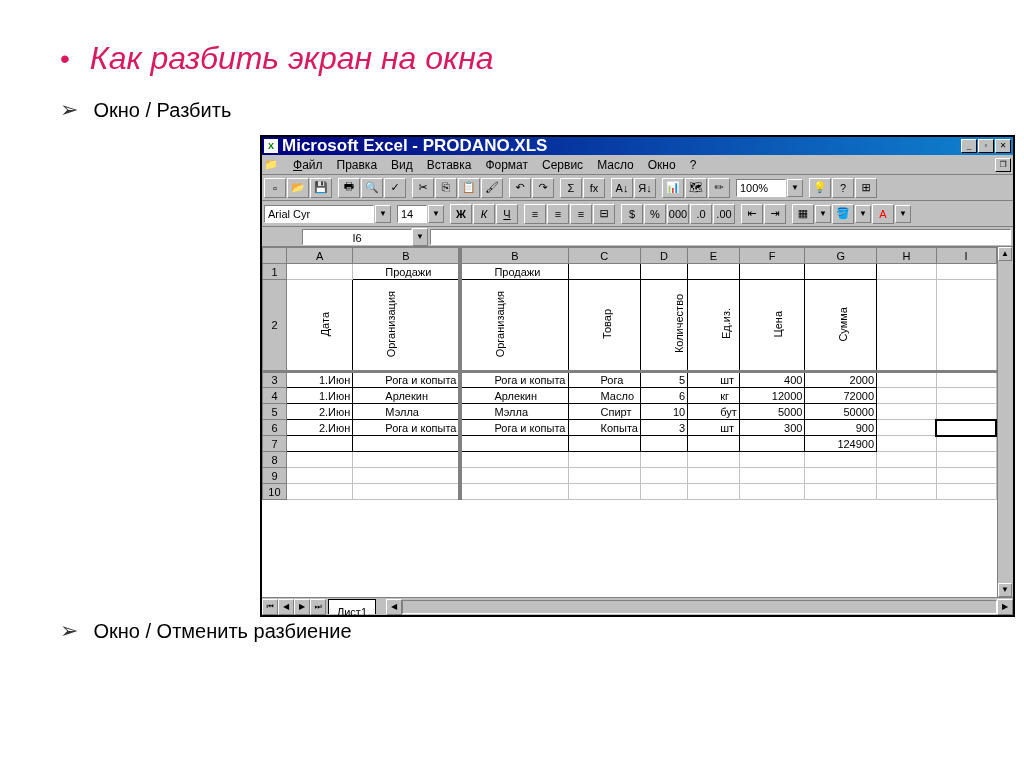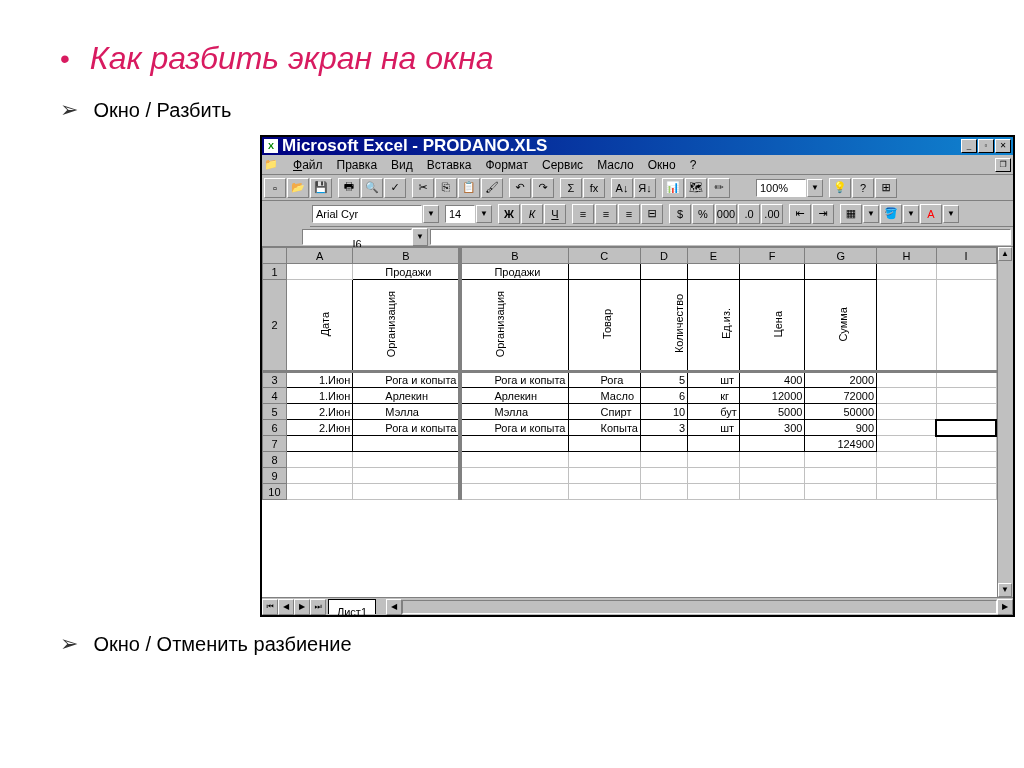--- a/index.html
+++ b/index.html
@@ -2,46 +2,46 @@
 <html><head>
 <meta charset="utf-8">
 <style>
 * { box-sizing: border-box; margin: 0; padding: 0; }
 body { font-family: Arial, sans-serif; background: #fff; width: 1024px; height: 768px; overflow: hidden; }
 .slide { padding: 40px 60px; }
 .bullet-title { color: #d81b60; font-style: italic; font-size: 32px; margin-bottom: 20px; display: flex; align-items: center; }
 .bullet-title::before { content: "•"; color: #d81b60; margin-right: 20px; font-size: 28px; font-style: normal; }
 .arrow-item { font-size: 20px; margin-bottom: 12px; display: flex; align-items: center; }
 .arrow-item::before { content: "➢"; font-size: 22px; margin-right: 15px; color: #333; }
-.arrow-item.bottom { margin-top: 14px; }
+.arrow-item.bottom { margin-top: 1px; }
 
 .excel-window { width: 755px; margin: 10px auto 0 200px; border: 2px solid #000; background: #c0c0c0; font-family: "MS Sans Serif", Arial, sans-serif; font-size: 11px; }
 .titlebar { background: linear-gradient(to right, #000080, #1084d0); color: #fff; height: 18px; display: flex; align-items: center; padding: 0 2px; }
 .titlebar .icon { width: 14px; height: 14px; background: #fff; margin-right: 4px; display: inline-flex; align-items: center; justify-content: center; font-size: 9px; color: #008000; font-weight: bold; }
 .titlebar .title { flex: 1; font-weight: bold; font-size: 17px; }
 .winbtn { width: 16px; height: 14px; background: #c0c0c0; border: 1px solid; border-color: #fff #000 #000 #fff; margin-left: 1px; font-size: 8px; font-family: Arial; text-align: center; line-height: 11px; color: #000; cursor: pointer; }
 
 .menubar { background: #c0c0c0; height: 20px; display: flex; align-items: center; padding: 0 2px; border-bottom: 1px solid #808080; }
 .menubar .mfile-icon { width: 16px; height: 14px; margin-right: 6px; }
 .menu-item { padding: 16px 7px; cursor: pointer; font-size: 12px; }
 .menu-item u { text-decoration: underline; }
 .menubar .restore { margin-left: auto; width: 16px; height: 14px; background: #c0c0c0; border: 1px solid; border-color: #fff #000 #000 #fff; font-size: 8px; text-align: center; line-height: 11px; cursor: pointer; }
 
 .toolbar { background: #c0c0c0; height: 26px; display: flex; align-items: center; padding: 2px; border-bottom: 1px solid #808080; gap: 1px; }
 .tbtn { width: 22px; height: 20px; background: #c0c0c0; border: 1px solid; border-color: #fff #808080 #808080 #fff; display: inline-flex; align-items: center; justify-content: center; font-size: 11px; cursor: pointer; }
 .tsep { width: 4px; }
-.zoom-box { width: 50px; height: 18px; background: #fff; border: 1px solid; border-color: #808080 #fff #fff #808080; display: inline-flex; align-items: center; padding: 0 3px; font-size: 11px; margin-left: 20px; }
+.zoom-box { width: 50px; height: 18px; background: #fff; border: 1px solid; border-color: #808080 #fff #fff #808080; display: inline-flex; align-items: center; padding: 0 3px; font-size: 11px; }
 .dropdown-btn { width: 16px; height: 18px; background: #c0c0c0; border: 1px solid; border-color: #fff #808080 #808080 #fff; font-size: 8px; text-align: center; line-height: 15px; cursor: pointer; }
 
-.format-bar { background: #c0c0c0; height: 26px; display: flex; align-items: center; padding: 2px; border-bottom: 1px solid #808080; gap: 1px; margin-left: 48px; }
+.format-bar { background: #c0c0c0; height: 26px; display: flex; align-items: center; padding: 2px; border-bottom: 1px solid #808080; gap: 1px; }
 .font-box { width: 110px; height: 18px; background: #fff; border: 1px solid; border-color: #808080 #fff #fff #808080; padding: 0 3px; font-size: 11px; display: flex; align-items: center; }
 .size-box { width: 30px; height: 18px; background: #fff; border: 1px solid; border-color: #808080 #fff #fff #808080; padding: 0 3px; font-size: 11px; display: flex; align-items: center; }
 
 .formula-bar { background: #c0c0c0; height: 20px; display: flex; align-items: center; border-bottom: 1px solid #808080; }
-.cell-ref { width: 110px; height: 16px; background: #fff; border: 1px solid; border-color: #808080 #fff #fff #808080; margin-left: 40px; font-size: 11px; text-align: center; padding-top: 8px; }
+.cell-ref { width: 110px; height: 16px; background: #fff; border: 1px solid; border-color: #808080 #fff #fff #808080; margin-left: 40px; font-size: 11px; text-align: center; padding-top: 2px; }
 .formula-input { flex: 1; height: 16px; background: #fff; border: 1px solid; border-color: #808080 #fff #fff #808080; margin: 0 2px; }
 
 .grid-area { display: flex; background: #fff; position: relative; height: 350px; }
 .grid-main { flex: 1; overflow: hidden; }
 .vscroll { width: 16px; background: #c0c0c0; border-left: 1px solid #808080; position: relative; }
 .vscroll .sbtn { width: 14px; height: 14px; background: #c0c0c0; border: 1px solid; border-color: #fff #808080 #808080 #fff; position: absolute; left: 0; font-size: 8px; text-align: center; line-height: 12px; cursor: pointer; }
 .vscroll .sbtn.up { top: 0; }
 .vscroll .sbtn.down { bottom: 0; }
 
 table.sheet { border-collapse: collapse; font-size: 11px; }

